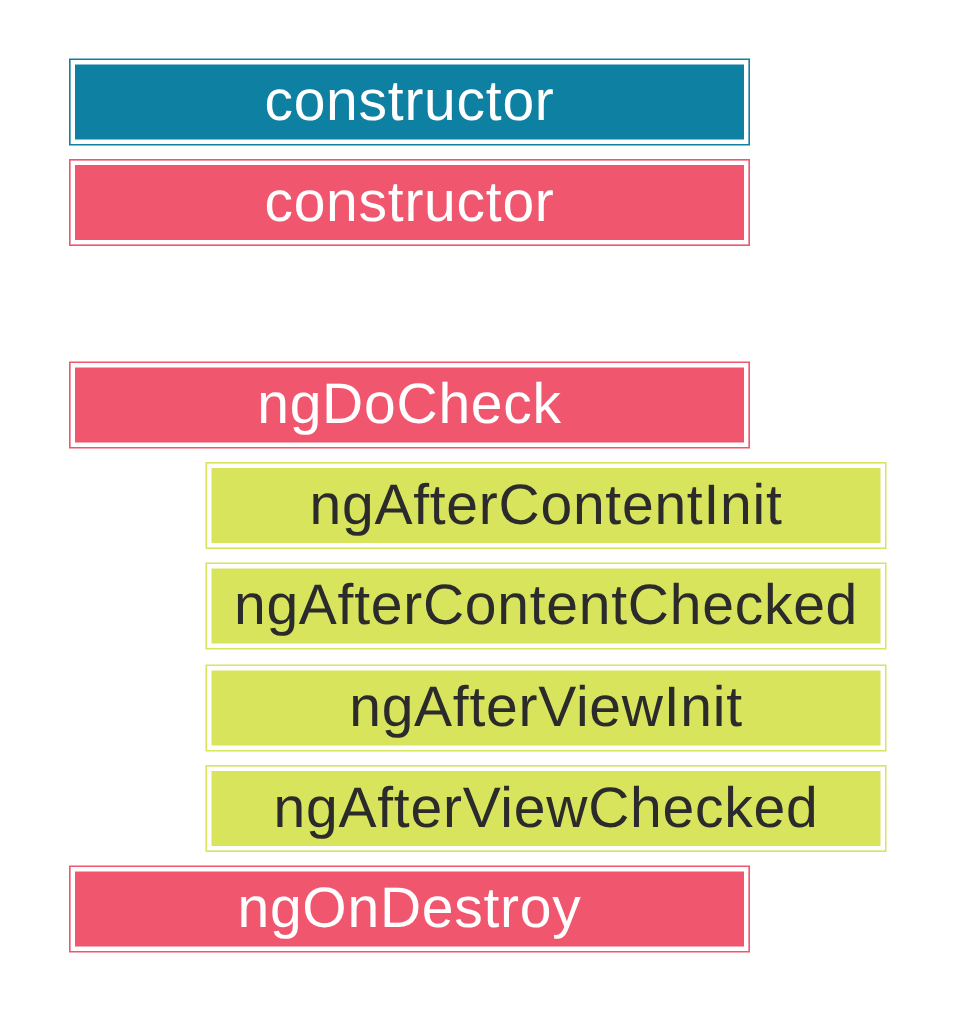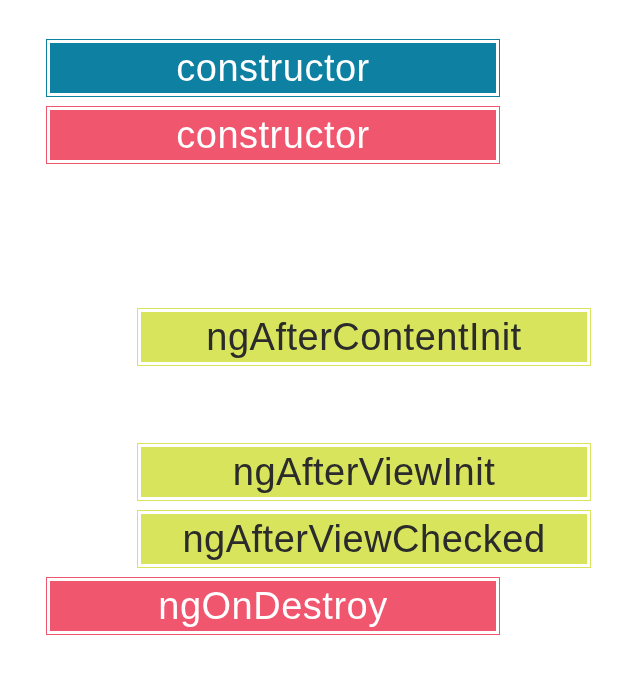--- a/index.html
+++ b/index.html
@@ -36,17 +36,19 @@
     left: 138px;
     text-align: right;
   }
 </style>
 </head>
 <body>
 
 <div class="diagram" style="background: rgb(255, 255, 255);">
     <div class="bar" style="top: 40px; background: rgb(14, 128, 162); outline-color: rgb(14, 128, 162); border-color: rgb(255, 255, 255); color: rgb(255, 255, 255);">constructor</div>
     <div class="bar" style="top: 107px; background: rgb(240, 87, 110); outline-color: rgb(240, 87, 110); border-color: rgb(255, 255, 255); color: rgb(255, 255, 255);">constructor</div>
+    <div class="bar" style="top: 242px; background: rgb(240, 87, 110); outline-color: rgb(240, 87, 110); border-color: rgb(255, 255, 255); color: rgb(255, 255, 255);">ngDoCheck</div>
     <div class="bar indented" style="top: 309px; background: rgb(216, 228, 92); outline-color: rgb(216, 228, 92); border-color: rgb(255, 255, 255); color: rgb(43, 43, 43);">ngAfterContentInit</div>
+    <div class="bar indented" style="top: 376px; background: rgb(216, 228, 92); outline-color: rgb(216, 228, 92); border-color: rgb(255, 255, 255); color: rgb(43, 43, 43);">ngAfterContentChecked</div>
     <div class="bar indented" style="top: 444px; background: rgb(216, 228, 92); outline-color: rgb(216, 228, 92); border-color: rgb(255, 255, 255); color: rgb(43, 43, 43);">ngAfterViewInit</div>
     <div class="bar" style="top: 578px; background: rgb(240, 87, 110); outline-color: rgb(240, 87, 110); border-color: rgb(255, 255, 255); color: rgb(255, 255, 255);">ngOnDestroy</div>
     <div class="bar indented" style="top: 511px; background: rgb(216, 228, 92); outline-color: rgb(216, 228, 92); border-color: rgb(255, 255, 255); color: rgb(43, 43, 43);">ngAfterViewChecked</div>
   </div>
 
 </body></html>

